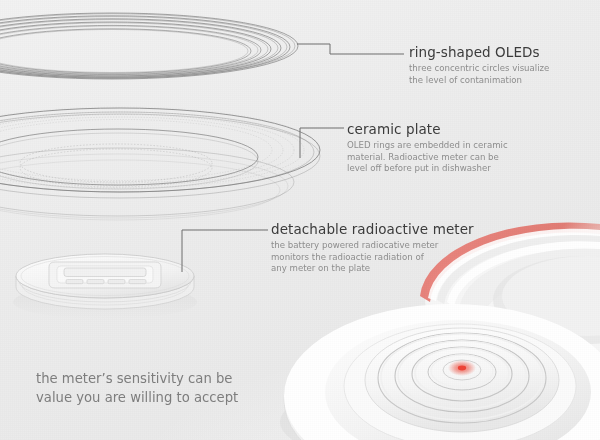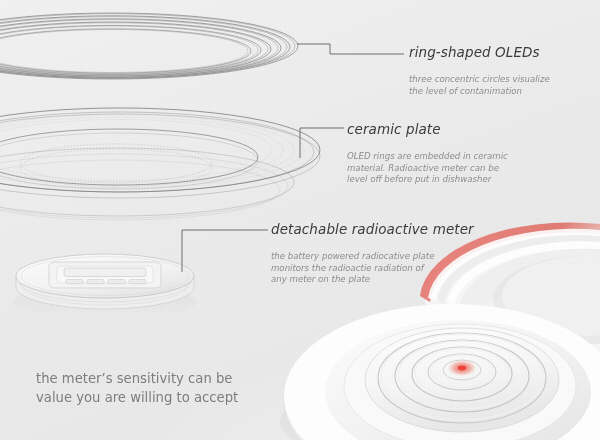--- a/index.html
+++ b/index.html
@@ -24,34 +24,34 @@
     position:absolute;inset:0;pointer-events:none;
     opacity:.55;
     background-image:
       repeating-linear-gradient(0deg, rgba(0,0,0,.012) 0 1px, rgba(255,255,255,.012) 1px 2px),
       repeating-linear-gradient(90deg, rgba(0,0,0,.010) 0 1px, rgba(255,255,255,.010) 1px 2px);
     mix-blend-mode:multiply;
   }
   svg.art{position:absolute;left:0;top:0;width:600px;height:440px;pointer-events:none;}
 
   
-  .callout{position:absolute;font-style:italic;}
+  .callout{position:absolute;}
   .callout .title{
     color:#3b3b3b;
     font-size:13.5px;
     line-height:16px;
     letter-spacing:.1px;
     white-space:nowrap;
   }
   .callout .body{
     color:#8d8d8d;
     font-size:8.6px;
     line-height:11.6px;
     text-align:justify;
-    margin-top:14px;
+    margin-top:3px;
   }
   #callout-oled{left:409px;top:44px;width:160px;}
   #callout-oled .body{width:152px;}
   #callout-ceramic{left:347px;top:121px;width:185px;}
   #callout-ceramic .body{width:178px;}
   #callout-meter{left:271px;top:221px;width:180px;}
   #callout-meter .body{width:170px;}
 
   
   #caption{
@@ -229,21 +229,21 @@
     <div class="body">
       <div>OLED rings are embedded in ceramic</div>
       <div>material.  Radioactive  meter  can  be</div>
       <div>level off before put in dishwasher</div>
     </div>
   </div>
 
   <div class="callout" id="callout-meter">
     <div class="title">detachable radioactive meter</div>
     <div class="body">
-      <div>the battery powered radiocative plate</div>
+      <div>the battery powered radiocative meter</div>
       <div>monitors  the  radioactie  radiation  of</div>
       <div>any meter on the plate</div>
     </div>
   </div>
 
   <div id="caption">
     <div>the meter’s sensitivity can be</div>
     <div>value you are willing to accept</div>
   </div>
 

